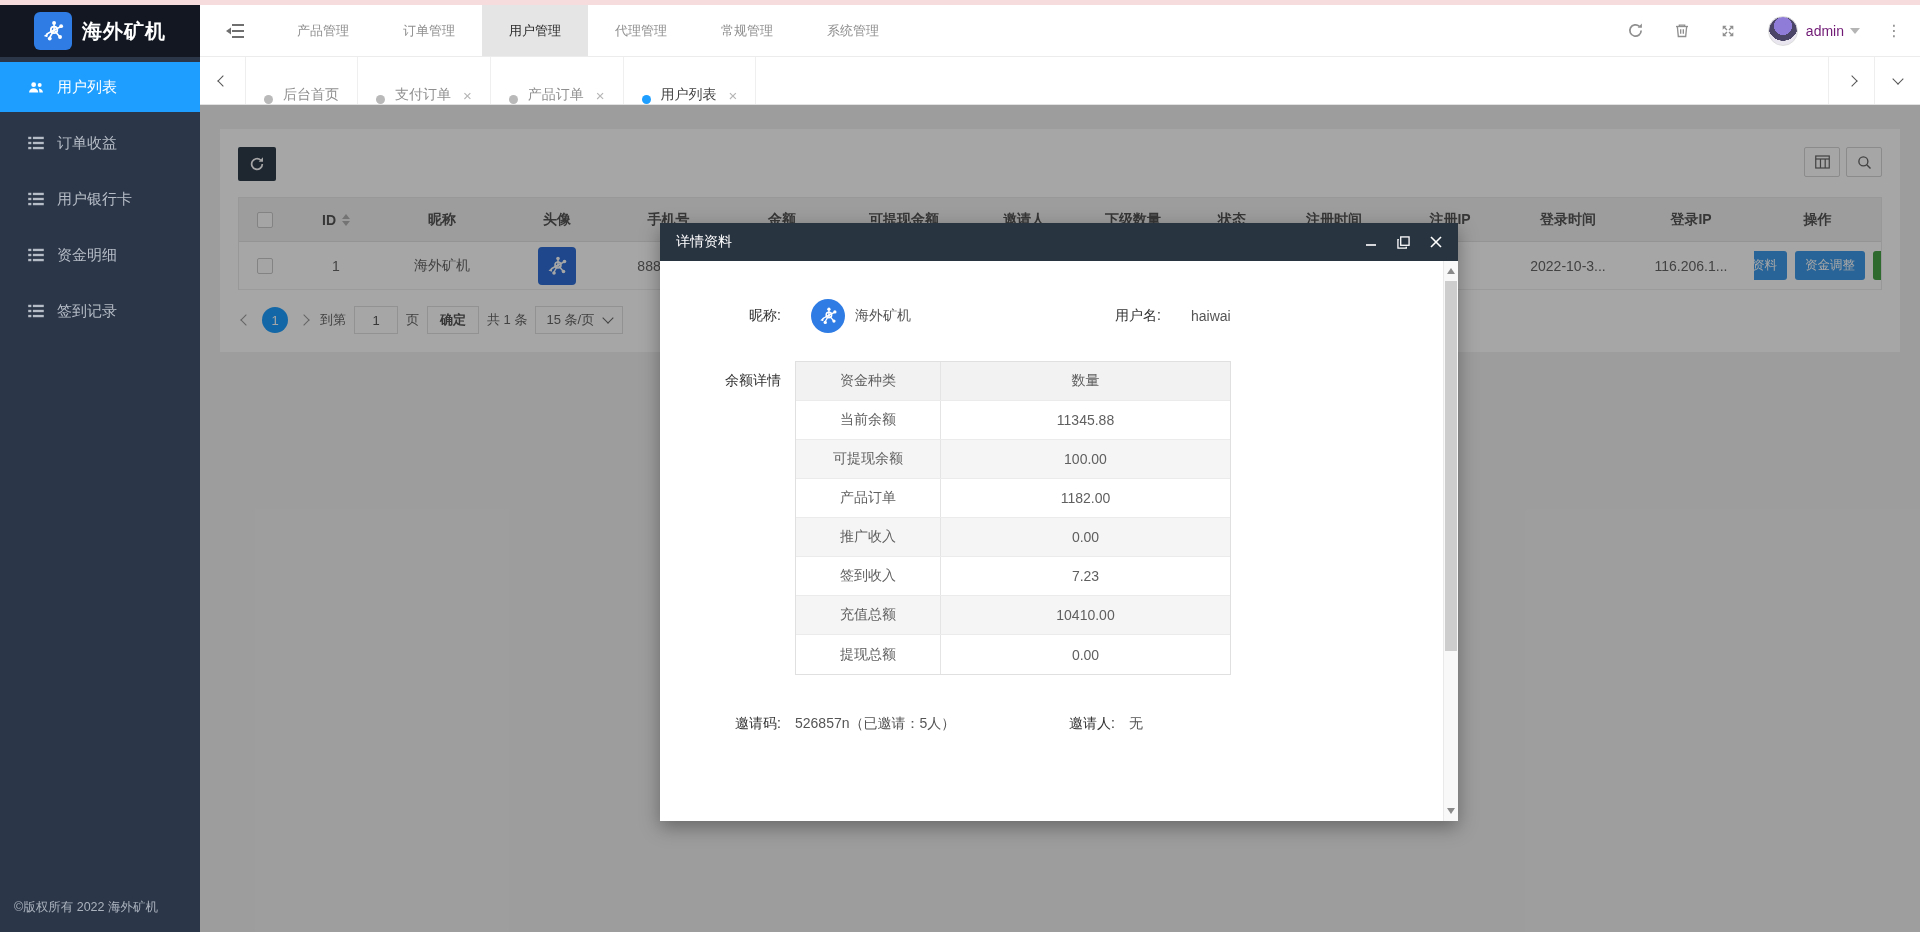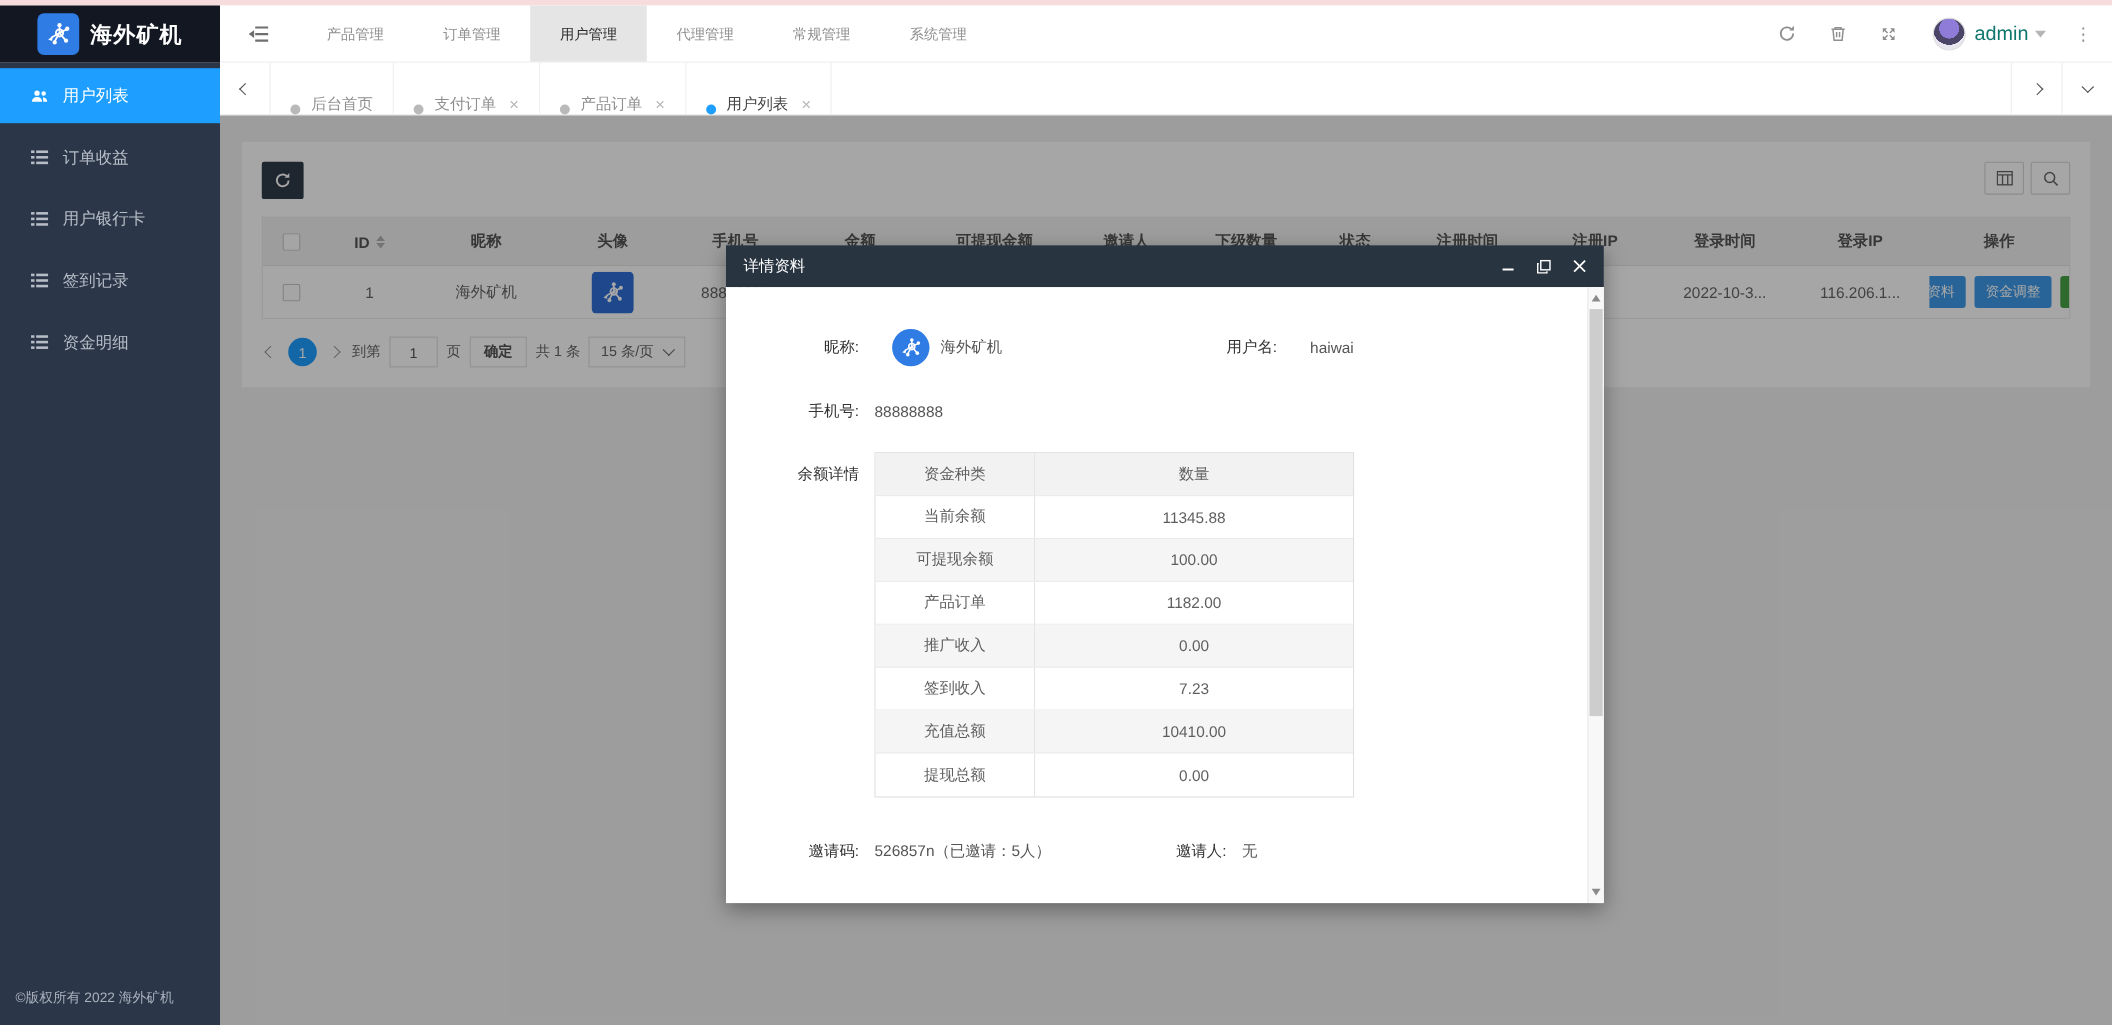--- a/index.html
+++ b/index.html
@@ -15,21 +15,21 @@
   .logo-badge { width:38px; height:38px; border-radius:6px; background:#2e7ce4; display:flex; align-items:center; justify-content:center; }
   .logo-title { color:#fff; font-size:20px; font-weight:bold; letter-spacing:1px; }
   .navbar { flex:1; background:#fff; border-bottom:1px solid #ececec; display:flex; align-items:stretch; }
   .nav-burger { width:70px; display:flex; align-items:center; justify-content:center; color:#6f6f6f; cursor:pointer; }
   .nav-menu { display:flex; align-items:stretch; }
   .nav-item { display:flex; align-items:center; padding:0 27px; font-size:13px; color:#8f8f8f; cursor:pointer; }
   .nav-item.active { background:#e5e5e5; color:#2b2b2b; }
   .nav-right { margin-left:auto; display:flex; align-items:center; padding-right:18px; }
   .nav-icon { color:#8f8f8f; margin-left:30px; display:flex; align-items:center; cursor:pointer; }
   .avatar { width:30px; height:30px; border-radius:50%; margin-left:32px; background:radial-gradient(circle at 50% 32%, #8f7bd8 0 38%, #4b4668 39% 62%, #e9e6ef 63% 100%); border:1px solid #ddd; }
-  .admin-name { font-size:18px; color:#0f766e; margin-left:8px; }
+  .admin-name { font-size:14px; color:#701a75; margin-left:8px; }
   .caret-down { width:0; height:0; border-left:5px solid transparent; border-right:5px solid transparent; border-top:6px solid #b5b5b5; margin-left:6px; }
   .kebab { font-size:16px; color:#8f8f8f; margin-left:26px; letter-spacing:0; cursor:pointer; }
 
   
   .body-row { flex:1; display:flex; min-height:0; }
 
   
   .sidebar { width:200px; background:#2b3648; position:relative; flex:0 0 auto; }
   .side-item { height:50px; display:flex; align-items:center; padding-left:27px; color:#b6bdc7; font-size:15px; cursor:pointer; margin-top:6px; }
   .side-item:first-child { margin-top:5px; }
@@ -247,34 +247,34 @@
         <span class="side-icon">
           <svg width="16" height="14" viewBox="0 0 20 18" fill="#b6bdc7">
               <rect x="0" y="1" width="4" height="3"></rect>
               <rect x="6" y="1" width="14" height="3"></rect>
               <rect x="0" y="7.5" width="4" height="3"></rect>
               <rect x="6" y="7.5" width="14" height="3"></rect>
               <rect x="0" y="14" width="4" height="3"></rect>
               <rect x="6" y="14" width="14" height="3"></rect>
             </svg>
         </span>
-        <span>签到记录</span>
+        <span>资金明细</span>
       </div>
       <div class="side-item">
         <span class="side-icon">
           <svg width="16" height="14" viewBox="0 0 20 18" fill="#b6bdc7">
               <rect x="0" y="1" width="4" height="3"></rect>
               <rect x="6" y="1" width="14" height="3"></rect>
               <rect x="0" y="7.5" width="4" height="3"></rect>
               <rect x="6" y="7.5" width="14" height="3"></rect>
               <rect x="0" y="14" width="4" height="3"></rect>
               <rect x="6" y="14" width="14" height="3"></rect>
             </svg>
         </span>
-        <span>资金明细</span>
+        <span>签到记录</span>
       </div>
       <div class="copyright">©版权所有 2022 海外矿机</div>
     </div>
 
     <div class="right-col">
 
       <div class="tabbar">
         <span class="tab-scroll">
             <i class="chev left"></i>
           </span>
@@ -478,24 +478,20 @@
                       <circle cx="9" cy="19" r="1.8" fill="#fff"></circle>
                       <polygon points="3.5,16.5 7.5,13.5 6.8,17.8" fill="#fff"></polygon>
                     </svg>
                 </span>
                 <span class="m-value">海外矿机</span>
               </span>
               <span class="m-label2">用户名:</span>
               <span class="m-value">haiwai</span>
             </div>
 
-            <div class="m-row" style="margin-top:32px;">
-              <span class="m-label">手机号:</span>
-              <span class="m-value">88888888</span>
-            </div>
 
             <div class="m-row" style="margin-top:28px; align-items:flex-start;">
               <span class="m-label" style="line-height:39px;">余额详情</span>
               <div class="bal-table">
                 <div class="b-row head">
                   <span class="b1">资金种类</span>
                   <span class="b2">数量</span>
                 </div>
                 <div class="b-row">
                   <span class="b1">当前余额</span>

